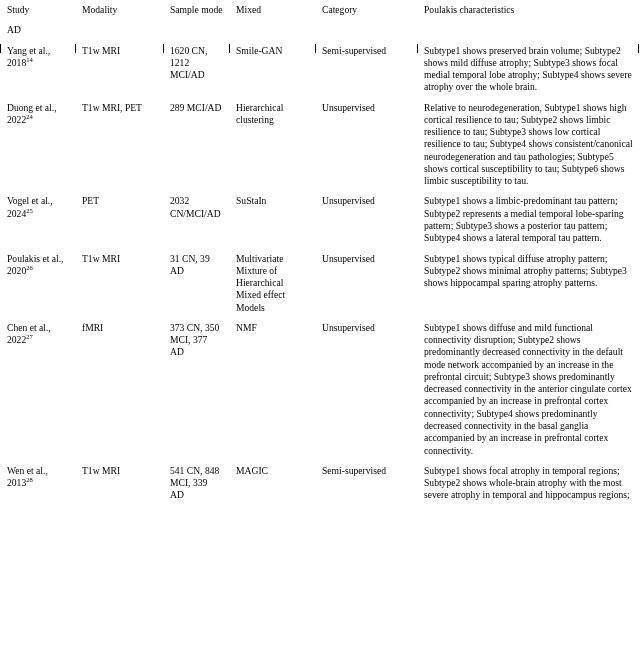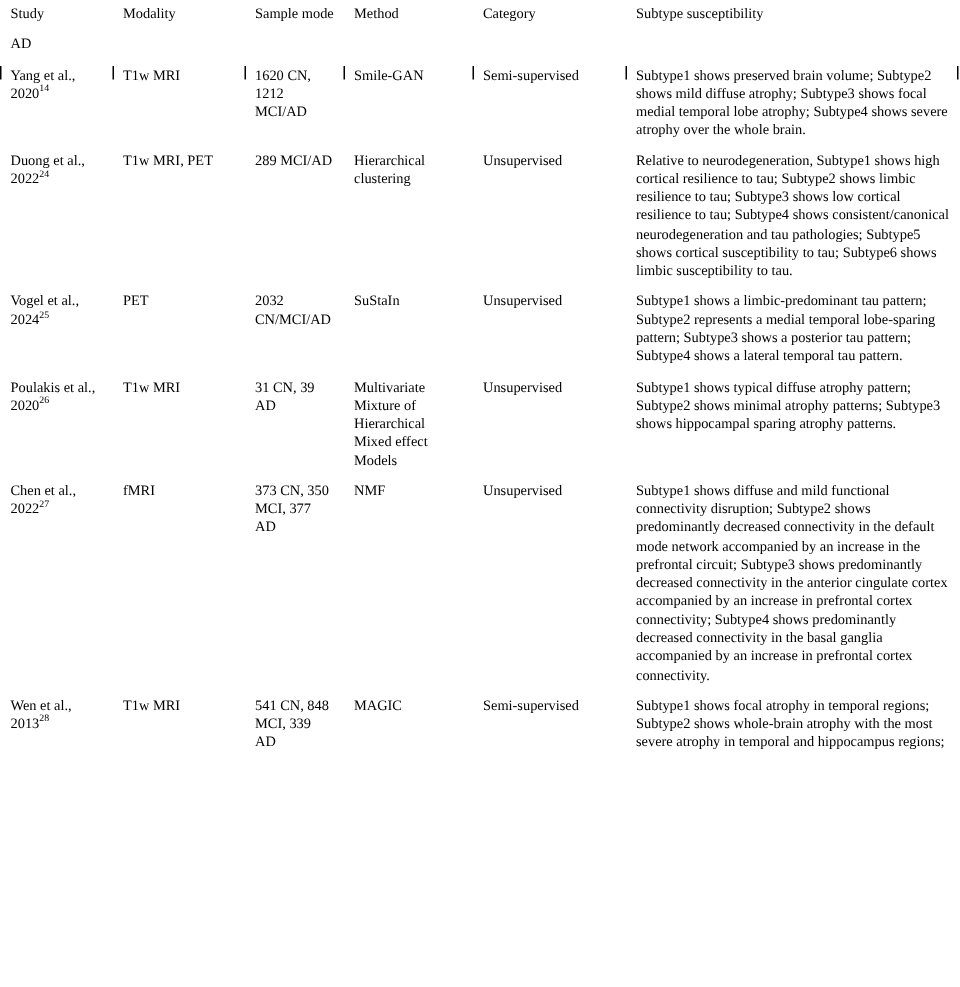--- a/index.html
+++ b/index.html
@@ -99,33 +99,33 @@
         <col class="c-sample">
       <col class="c-method">
         <col class="c-category">
         <col class="c-subtype">
     </colgroup>
     <thead>
       <tr class="rule-top rule-bot">
         <th>Study</th>
         <th>Modality</th>
         <th>Sample mode</th>
-        <th>Method</th>
+        <th>Mixed</th>
         <th>Category</th>
-        <th>Subtype susceptibility</th>
+        <th>Poulakis characteristics</th>
       </tr>
     </thead>
     <tbody>
       <tr class="section-row rule-bot">
         <td colspan="6">AD</td>
       </tr>
     </tbody>
     <tbody id="rows-body">
         <tr>
-          <td><span>Yang et al., 2020</span><sup>14</sup></td>
+          <td><span>Yang et al., 2018</span><sup>14</sup></td>
           <td><span>T1w MRI</span></td>
           <td><span>1620 CN, 1212 MCI/AD</span></td>
           <td><span>Smile-GAN</span></td>
           <td><span>Semi-supervised</span></td>
           <td class="subtype"><span>Subtype1 shows preserved brain volume; Subtype2 shows mild diffuse atrophy; Subtype3 shows focal medial temporal lobe atrophy; Subtype4 shows severe atrophy over the whole brain.</span></td>
         </tr>
         <tr>
           <td><span>Duong et al., 2022</span><sup>24</sup></td>
           <td><span>T1w MRI, PET</span></td>
           <td><span>289 MCI/AD</span></td>

